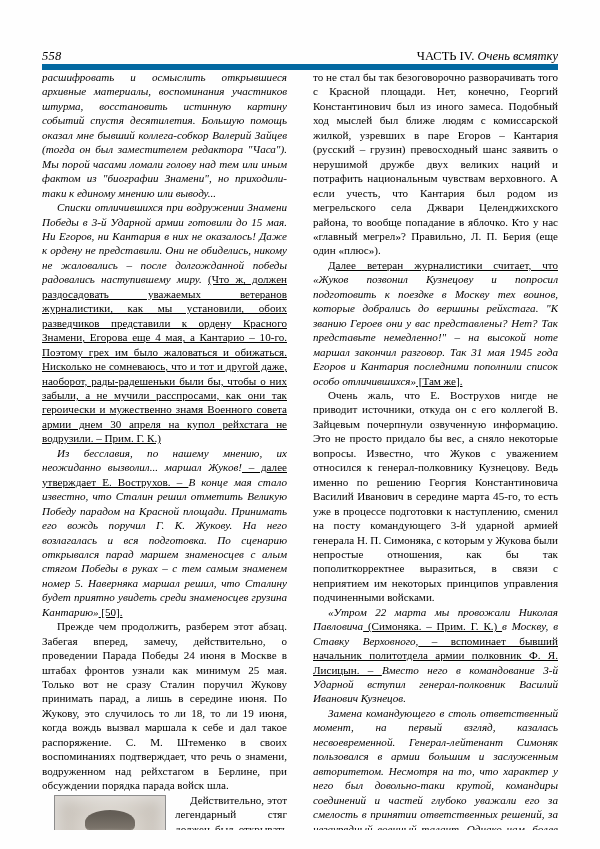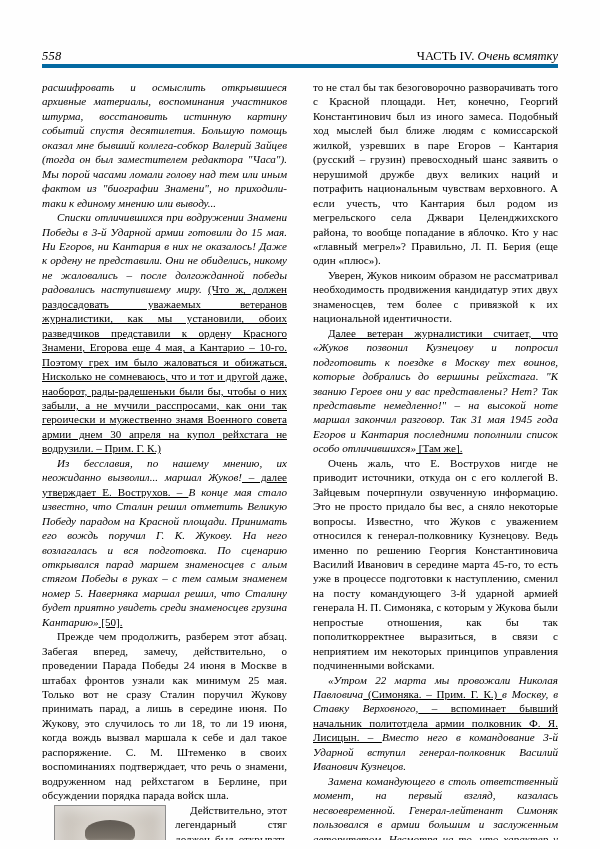--- a/index.html
+++ b/index.html
@@ -23,21 +23,21 @@
     background: #fefefe;
   }
 
   
   .running-head {
     position: absolute;
     top: 42px;
     left: 42px;
     right: 42px;
     height: 20px;
-    border-bottom: 4px solid #0369a1;
+    border-bottom: 6px solid #0369a1;
     display: flex;
     align-items: flex-end;
     justify-content: space-between;
     padding-bottom: 2px;
   }
   .folio {
     font-size: 12.5px;
     font-style: italic;
     letter-spacing: 0.3px;
     line-height: 1;
@@ -58,21 +58,21 @@
   
   .columns {
     position: absolute;
     top: 70px;
     left: 42px;
     width: 516px;
     height: 760px;
   }
   .col {
     position: absolute;
-    top: 10px;
+    top: 0;
     width: 245px;
     height: 760px;
     overflow: hidden;
   }
   .col-left  { left: 0; }
   .col-right { left: 271px; }
 
   p {
     margin: 0;
     font-size: 11.1px;
@@ -172,21 +172,20 @@
       </div>
 
       <p>Действительно, этот легендарный стяг должен был открывать прохождение сводных полков. Однако, как покажет наш поиск, Знамя Победы, доставленное в Москву 20 июня, на генеральной репетиции 22 июня маршал Жуков снимет с парада и отправит... в музей. Знаменосцам же приказал выдать пропуска на гостевые трибуны. Думаю, если бы Жуков вынашивал мысль угодить самолюбию Сталина, выставив в знаменной группе грузина Кантарию,</p>
 
     </div>
 
     <div class="col col-right">
 
       <p class="noindent">то не стал бы так безоговорочно разворачивать того с Красной площади. Нет, конечно, Георгий Константинович был из иного замеса. Подобный ход мыслей был ближе людям с комиссарской жилкой, узревших в паре Егоров – Кантария (русский – грузин) превосходный шанс заявить о нерушимой дружбе двух великих наций и потрафить национальным чувствам верховного. А если учесть, что Кантария был родом из мегрельского села Джвари Целенджихского района, то вообще попадание в яблочко. Кто у нас «главный мегрел»? Правильно, Л. П. Берия (еще один «плюс»).</p>
 
-      <p>Уверен, Жуков никоим образом не рассматривал необходимость продвижения кандидатур этих двух знаменосцев, тем более с привязкой к их национальной идентичности.</p>
 
       <p><span class="rm">Далее ветеран журналистики считает, что </span><span class="it">«Жуков позвонил Кузнецову и попросил подготовить к поездке в Москву тех воинов, которые добрались до вершины рейхстага. "К званию Героев они у вас представлены? Нет? Так представьте немедленно!" – на высокой ноте маршал закончил разговор. Так 31 мая 1945 года Егоров и Кантария последними пополнили список особо отличившихся»</span><span class="rm"> [Там же].</span></p>
 
       <p>Очень жаль, что Е. Вострухов нигде не приводит источники, откуда он с его коллегой В. Зайцевым почерпнули озвученную информацию. Это не просто придало бы вес, а сняло некоторые вопросы. Известно, что Жуков с уважением относился к генерал-полковнику Кузнецову. Ведь именно по решению Георгия Константиновича Василий Иванович в середине марта 45-го, то есть уже в процессе подготовки к наступлению, сменил на посту командующего 3-й ударной армией генерала Н. П. Симоняка, с которым у Жукова были непростые отношения, как бы так пополиткорректнее выразиться, в связи с неприятием им некоторых принципов управления подчиненными войсками.</p>
 
       <p><span class="it">«Утром 22 марта мы провожали Николая Павловича</span><span class="rm"> (Симоняка. – Прим. Г. К.) </span><span class="it">в Москву, в Ставку Верховного,</span><span class="rm"> – вспоминает бывший начальник политотдела армии полковник Ф. Я. Лисицын. – </span><span class="it">Вместо него в командование 3-й Ударной вступил генерал-полковник Василий Иванович Кузнецов.</span></p>
 
       <p><span class="it">Замена командующего в столь ответственный момент, на первый взгляд, казалась несвоевременной. Генерал-лейтенант Симоняк пользовался в армии большим и заслуженным авторитетом. Несмотря на то, что характер у него был довольно-таки крутой, командиры соединений и частей глубоко уважали его за смелость в принятии ответственных решений, за незаурядный военный талант. Однако нам, более близким к нему людям, было известно, что у Николая Павловича сложились не совсем нормальные отношения с командующим фронтом... В чем конкретно они заключались, мы, разумеется, не знали. Предполагали, однако, что все дело в непреклонности характеров того и другого»</span></p>
 
     </div>

